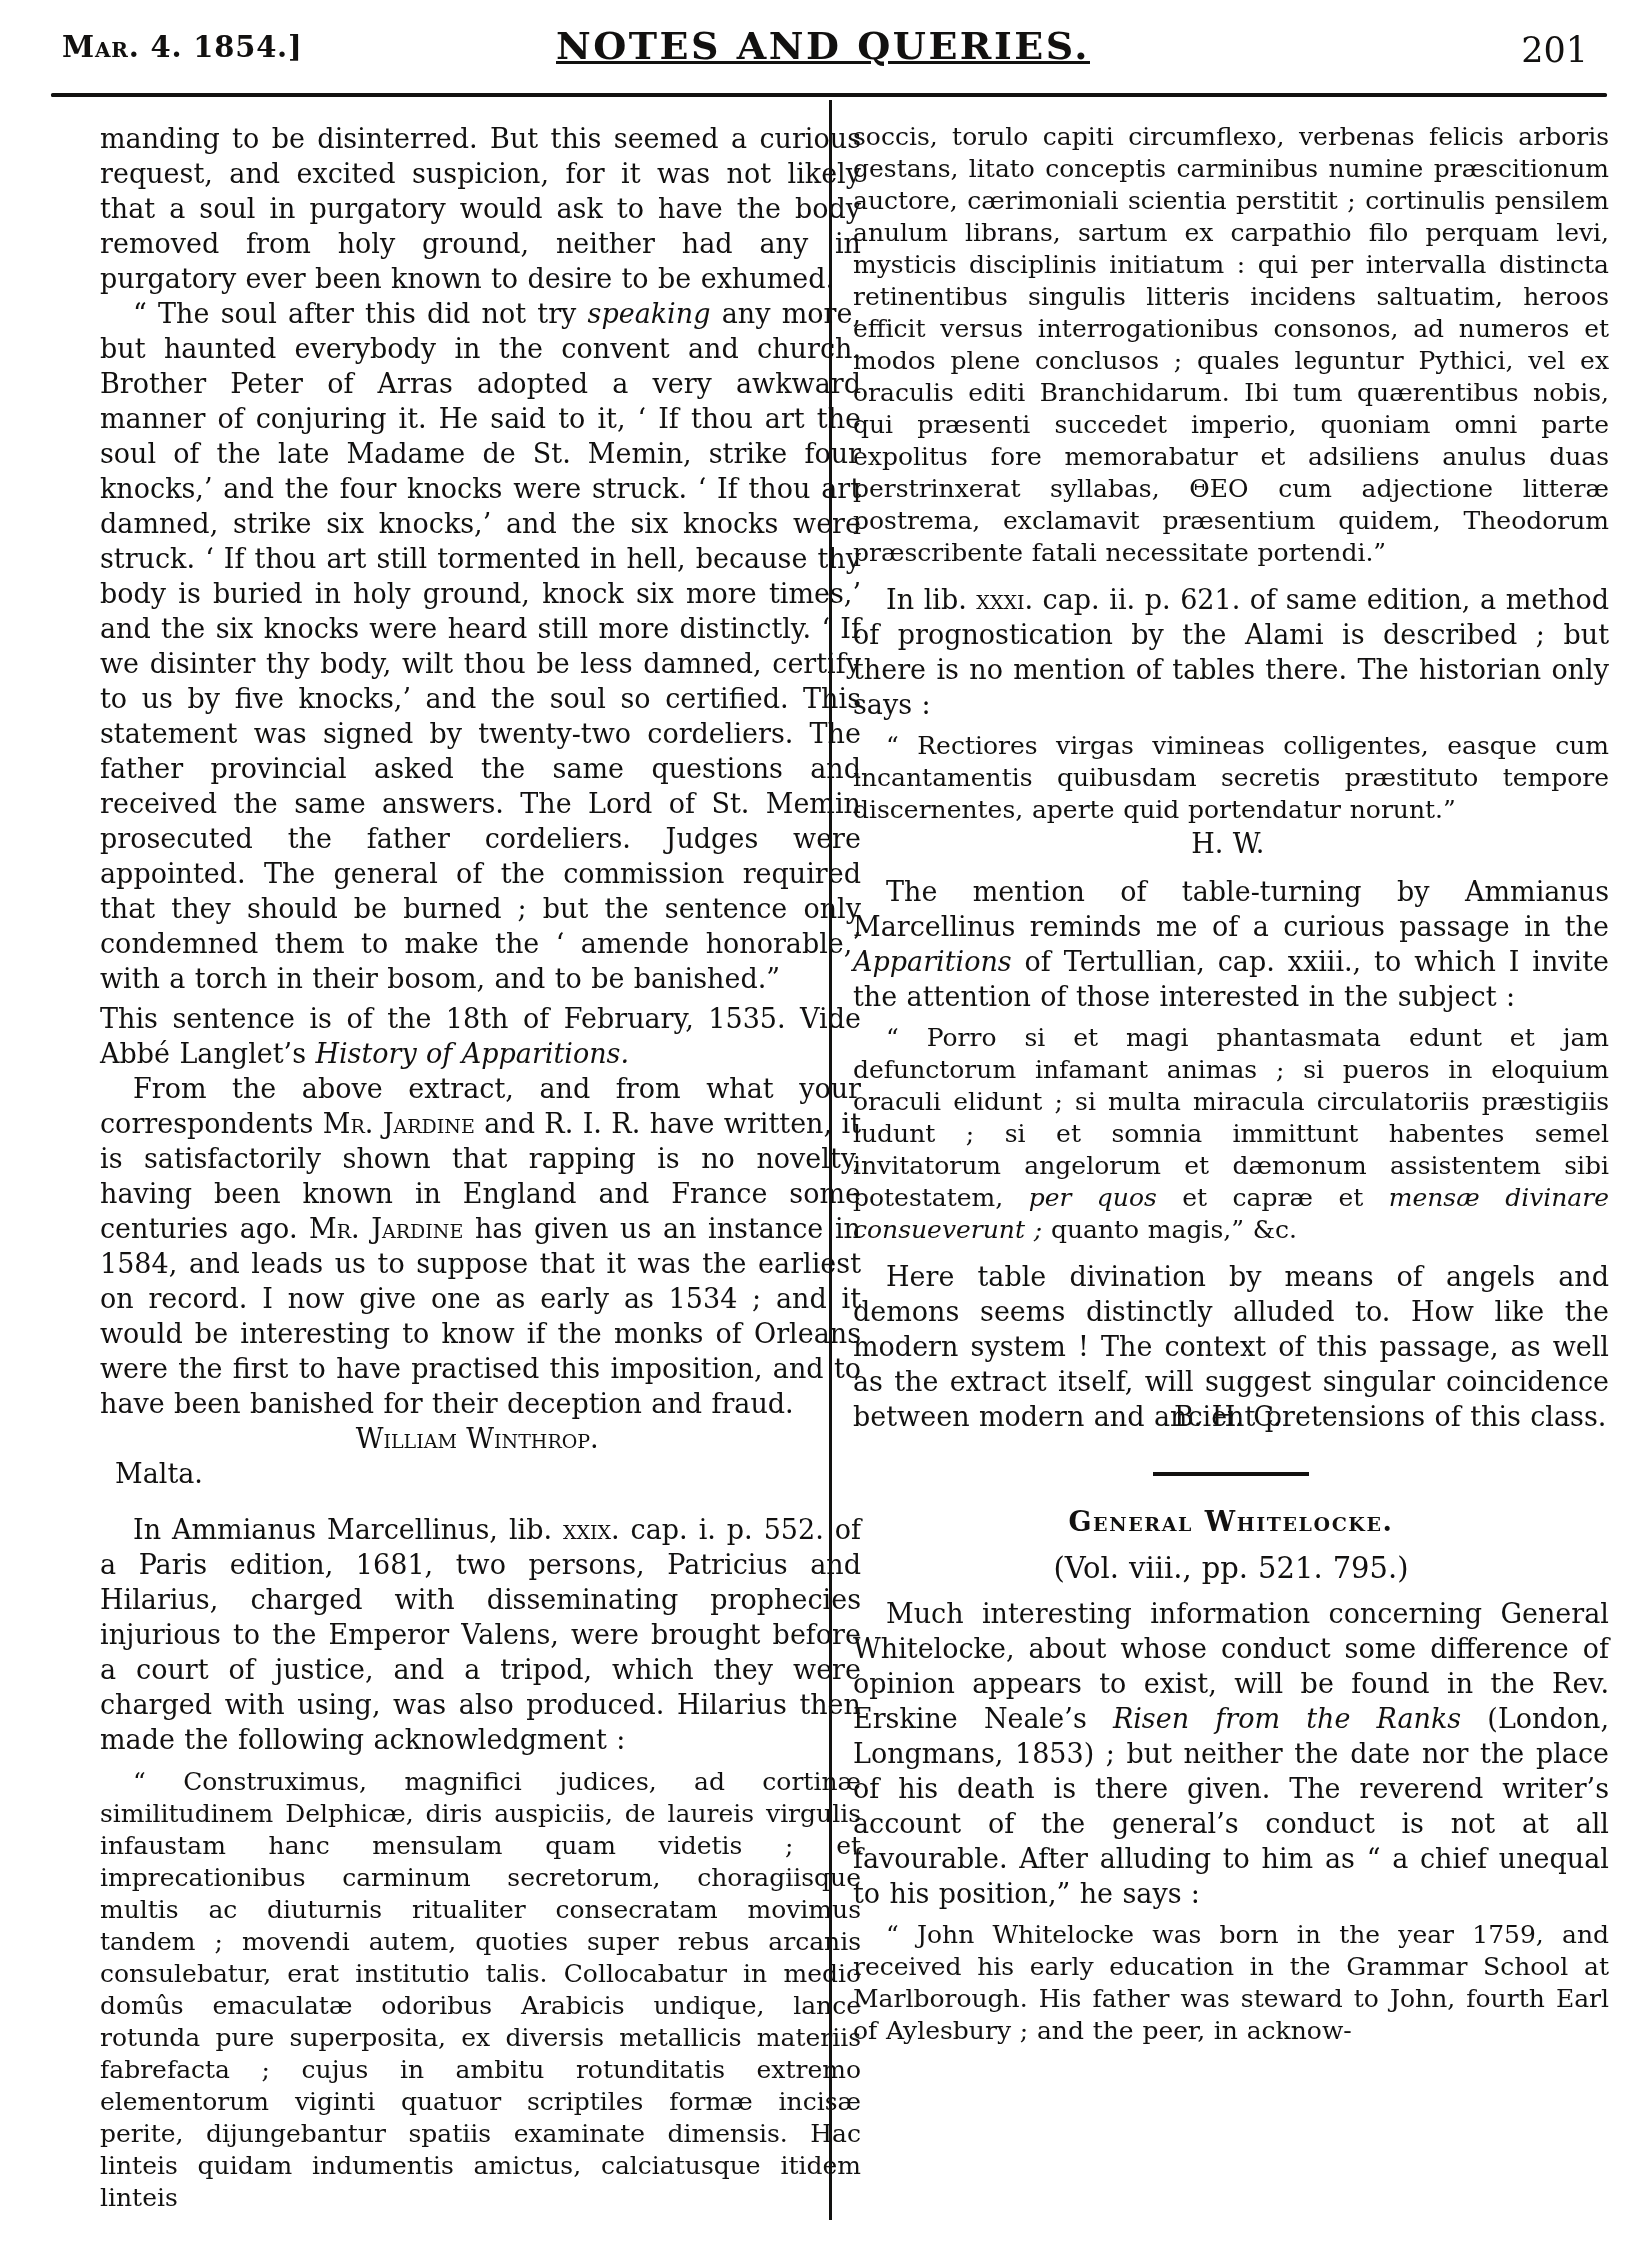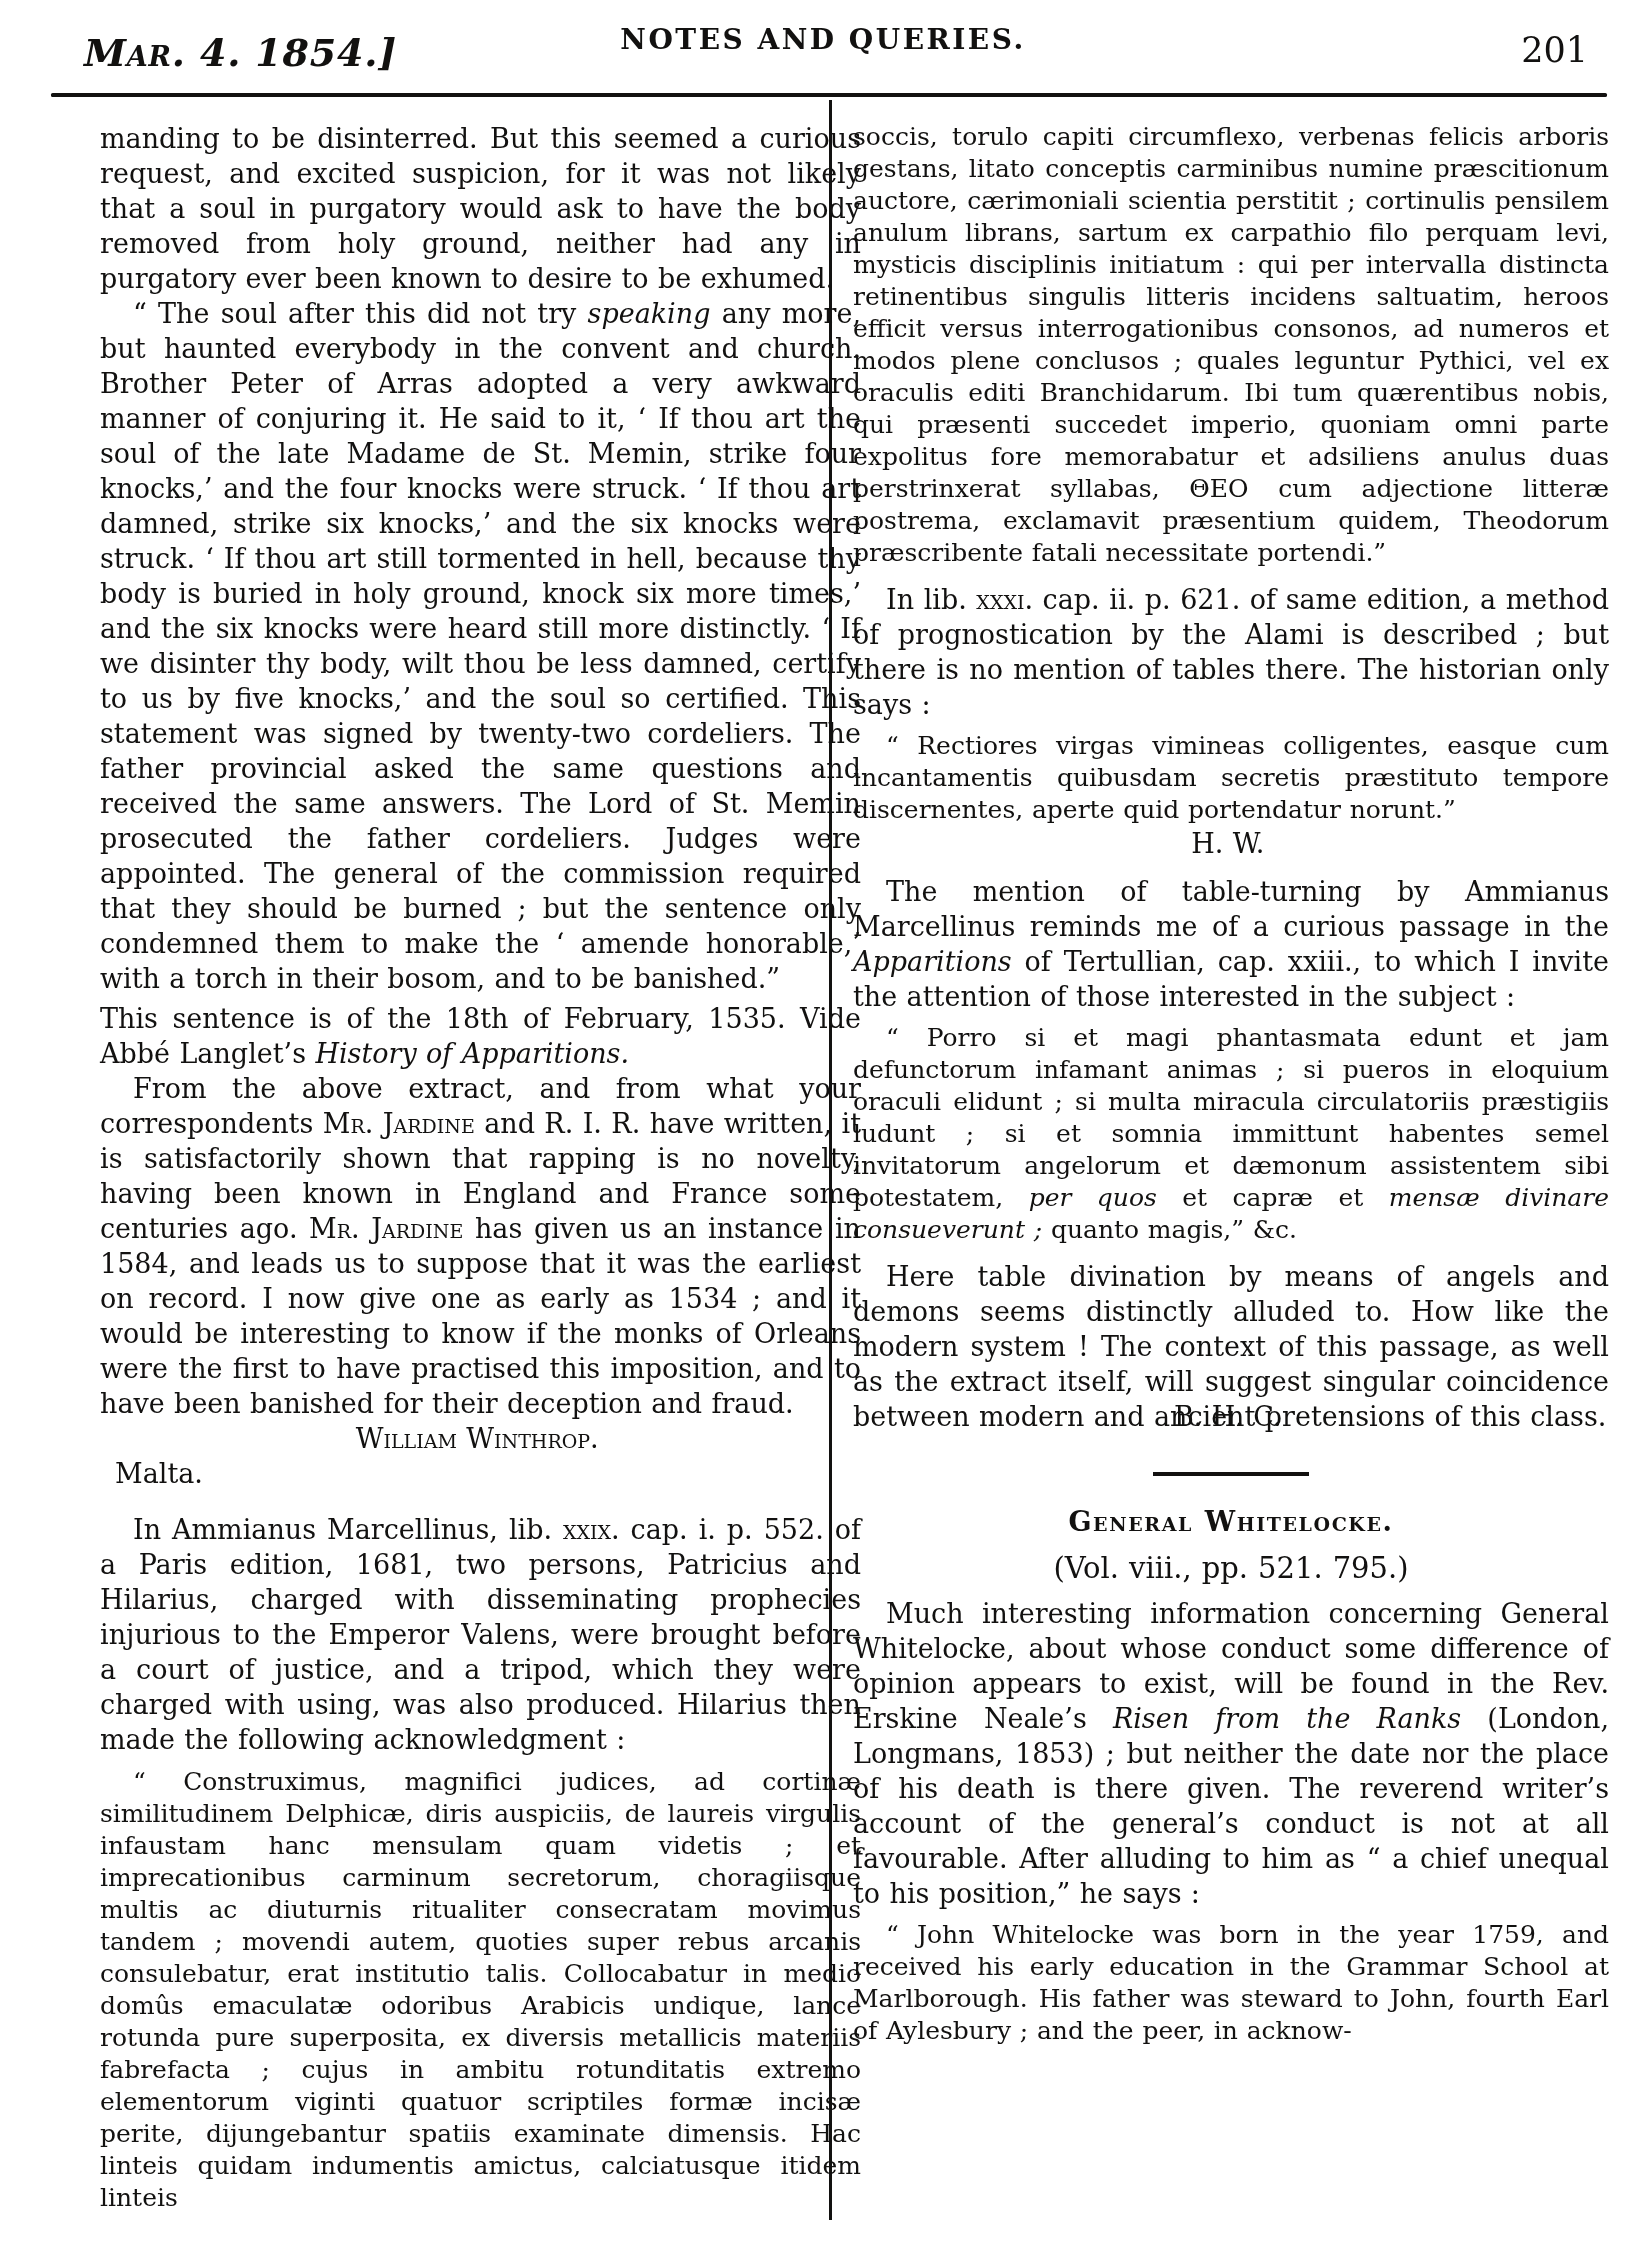--- a/index.html
+++ b/index.html
@@ -6,29 +6,28 @@
   .page {
     position:relative;
     width:1646px; height:2261px;
     background:#ffffff;
     color:#121110;
     font-family:"DejaVu Serif","Liberation Serif",serif;
     overflow:hidden;
   }
   
   .h-date {
-    position:absolute; left:84px; top:30px;
-    font-size:38px; font-variant:small-caps; letter-spacing:0.8px;
+    position:absolute; left:62px; top:30px;
+    font-size:29px; font-variant:small-caps; letter-spacing:0.8px;
     font-weight:bold;
-    font-style:italic;
   }
   .h-title {
     position:absolute; left:0; right:0; top:23px;
     text-align:center;
-    font-size:28px; font-weight:bold; letter-spacing:2.5px;
+    font-size:38px; font-weight:bold; letter-spacing:2.5px;text-decoration:underline;
   }
   .h-page {
     position:absolute; right:58px; top:30px;
     font-size:35px;
   }
   .header-rule {
     position:absolute; left:51px; top:93px; width:1556px; height:4.1px;
     background:#121110; border-radius:1.6px;
   }
   .col-divider {

